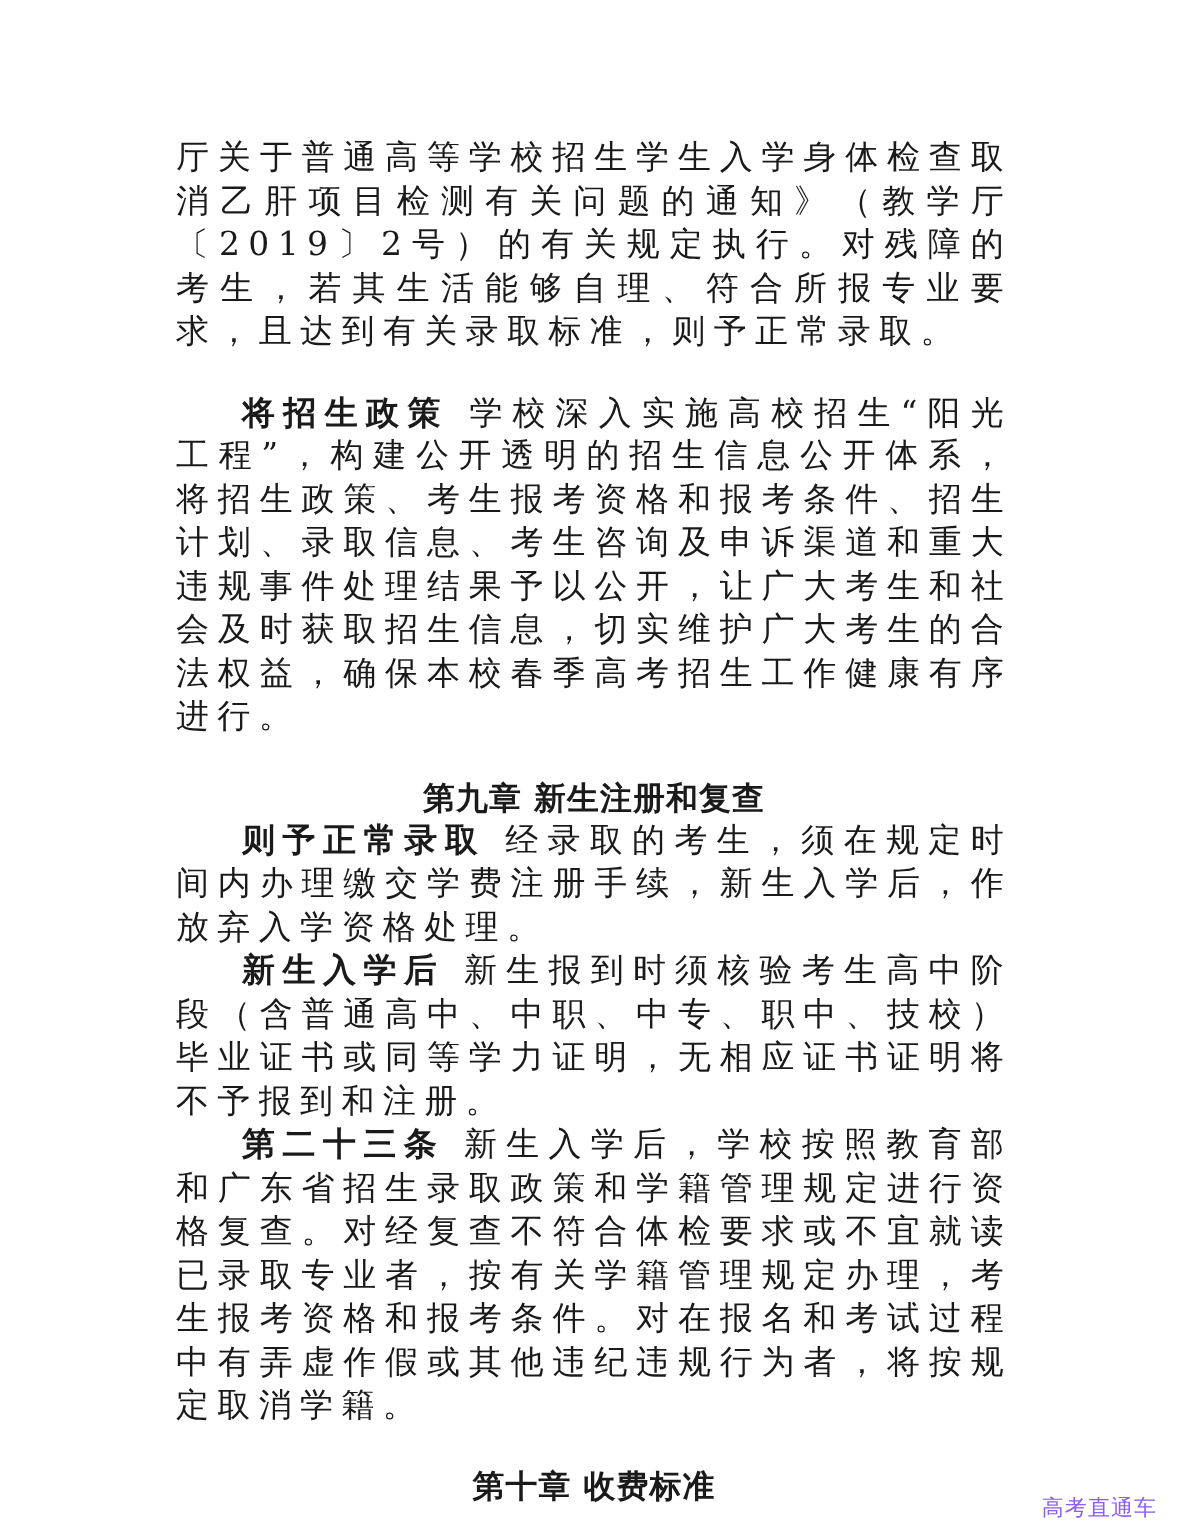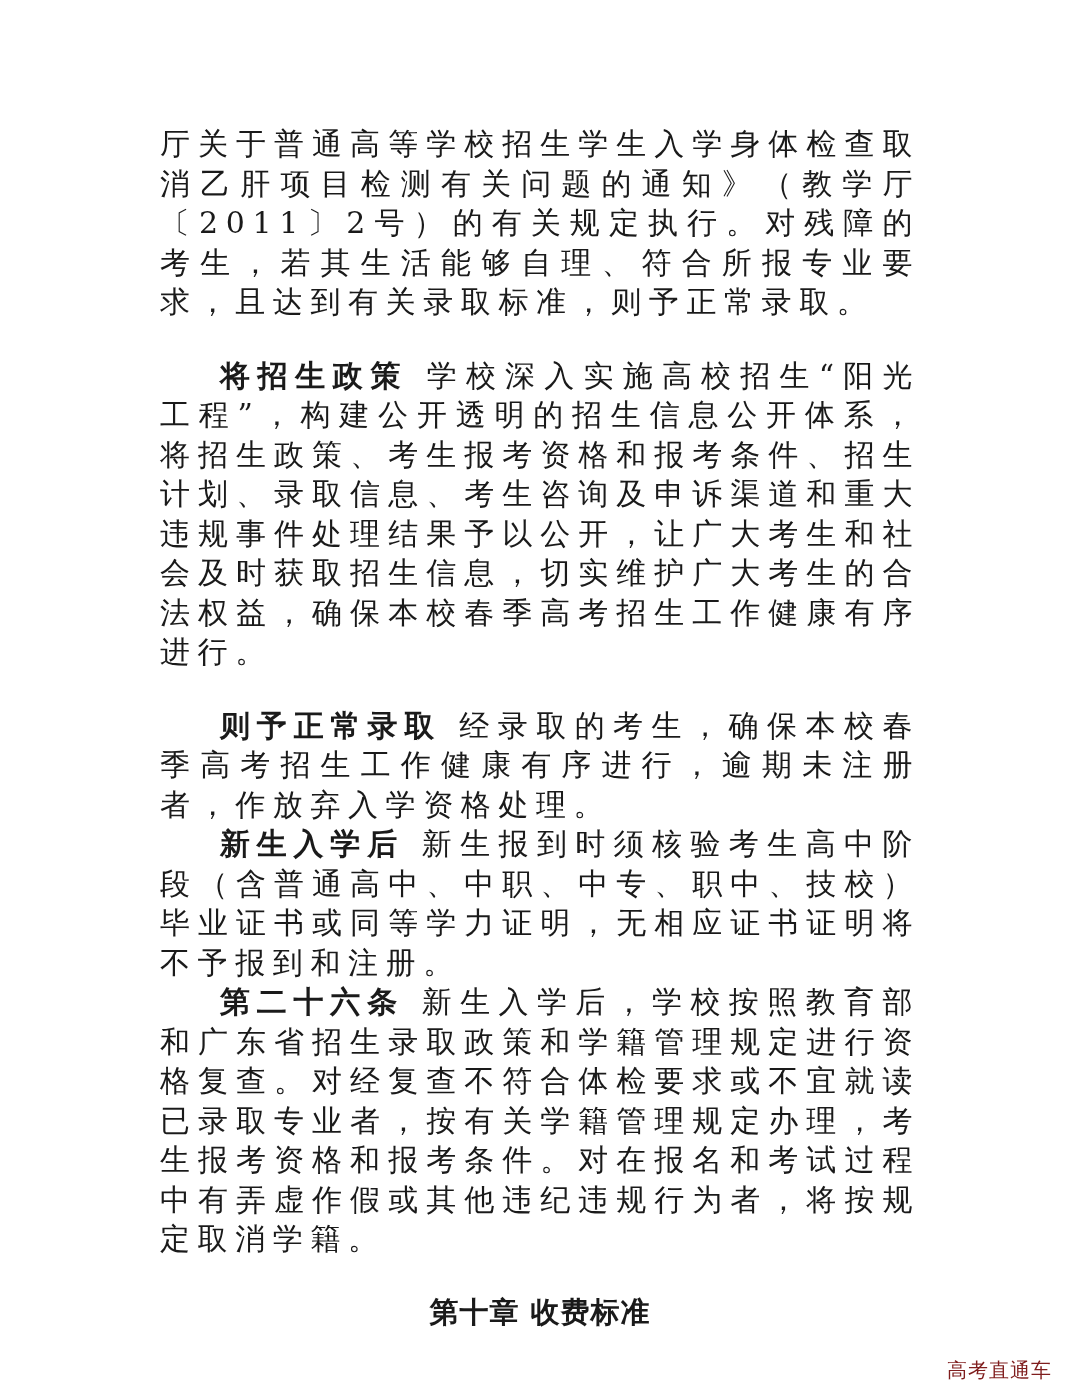--- a/index.html
+++ b/index.html
@@ -7,34 +7,35 @@
          font-family: "DejaVu Serif", "Liberation Serif", serif; color: #1a1a1a; }
   .page { position: absolute; left: 160px; top: 124px; width: 760px; }
   .para { font-size: 30px; line-height: 39.5px; letter-spacing: 7.6px; margin: 0;
           text-align: justify; text-align-last: left; word-break: break-all; }
   .indent { text-indent: 60px; }
   .art { font-family: "DejaVu Sans", "Liberation Sans", sans-serif; font-weight: bold; letter-spacing: 6px; }
   .chapter { font-family: "DejaVu Sans", "Liberation Sans", sans-serif; font-weight: bold;
              font-size: 29px; line-height: 39px; text-align: center; margin: 0; letter-spacing: 1px; }
   .gap { height: 34px; }
   .watermark { position: absolute; right: 28px; top: 1357px; font-family: "DejaVu Sans", "Liberation Sans", sans-serif;
-               font-size: 20px; color: #7f1d1d; letter-spacing: 1px; }
+               font-size: 20px; color: #8b5cf6; letter-spacing: 1px; }
 </style>
 </head>
 <body>
 
 <div class="page">
-  <p class="para">厅关于普通高等学校招生学生入学身体检查取消乙肝项目检测有关问题的通知》（教学厅〔2011〕2号）的有关规定执行。对残障的考生，若其生活能够自理、符合所报专业要求，且达到有关录取标准，则予正常录取。</p>
+  <p class="para">厅关于普通高等学校招生学生入学身体检查取消乙肝项目检测有关问题的通知》（教学厅〔2019〕2号）的有关规定执行。对残障的考生，若其生活能够自理、符合所报专业要求，且达到有关录取标准，则予正常录取。</p>
 
   <div class="gap"></div>
   <p class="para indent"><span class="art">将招生政策</span><span> 学校深入实施高校招生“阳光工程”，构建公开透明的招生信息公开体系，将招生政策、考生报考资格和报考条件、招生计划、录取信息、考生咨询及申诉渠道和重大违规事件处理结果予以公开，让广大考生和社会及时获取招生信息，切实维护广大考生的合法权益，确保本校春季高考招生工作健康有序进行。</span></p>
 
   <div class="gap"></div>
-  <p class="para indent"><span class="art">则予正常录取</span><span>  经录取的考生，确保本校春季高考招生工作健康有序进行，逾期未注册者，作放弃入学资格处理。</span></p>
+  <h2 class="chapter">第九章  新生注册和复查</h2>
+  <p class="para indent"><span class="art">则予正常录取</span><span>  经录取的考生，须在规定时间内办理缴交学费注册手续，新生入学后，作放弃入学资格处理。</span></p>
   <p class="para indent"><span class="art">新生入学后</span><span>  新生报到时须核验考生高中阶段（含普通高中、中职、中专、职中、技校）毕业证书或同等学力证明，无相应证书证明将不予报到和注册。</span></p>
-  <p class="para indent"><span class="art">第二十六条</span><span> 新生入学后，学校按照教育部和广东省招生录取政策和学籍管理规定进行资格复查。对经复查不符合体检要求或不宜就读已录取专业者，按有关学籍管理规定办理，考生报考资格和报考条件。对在报名和考试过程中有弄虚作假或其他违纪违规行为者，将按规定取消学籍。</span></p>
+  <p class="para indent"><span class="art">第二十三条</span><span> 新生入学后，学校按照教育部和广东省招生录取政策和学籍管理规定进行资格复查。对经复查不符合体检要求或不宜就读已录取专业者，按有关学籍管理规定办理，考生报考资格和报考条件。对在报名和考试过程中有弄虚作假或其他违纪违规行为者，将按规定取消学籍。</span></p>
 
   <div class="gap"></div>
   <h2 class="chapter">第十章  收费标准</h2>
 
 </div>
 
 <div class="watermark">高考直通车</div>
 
 </body></html>

